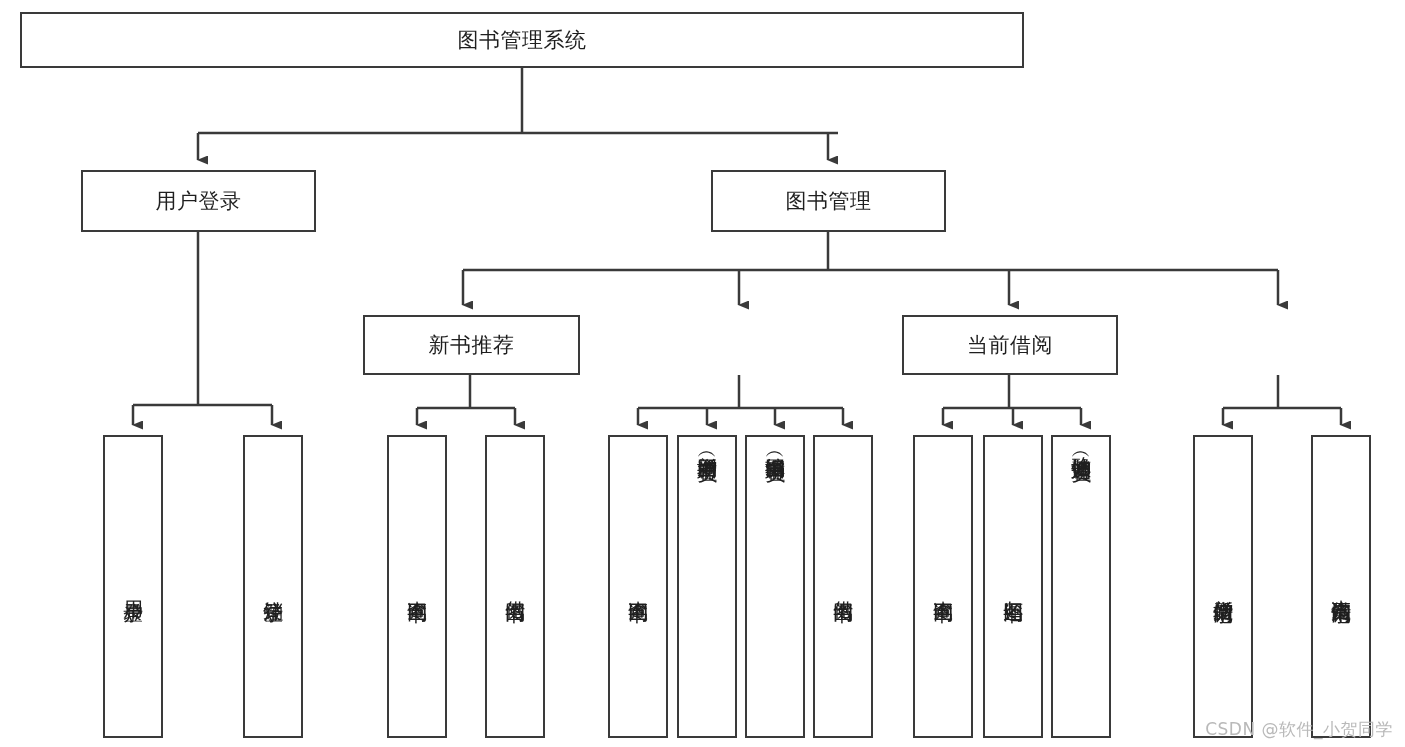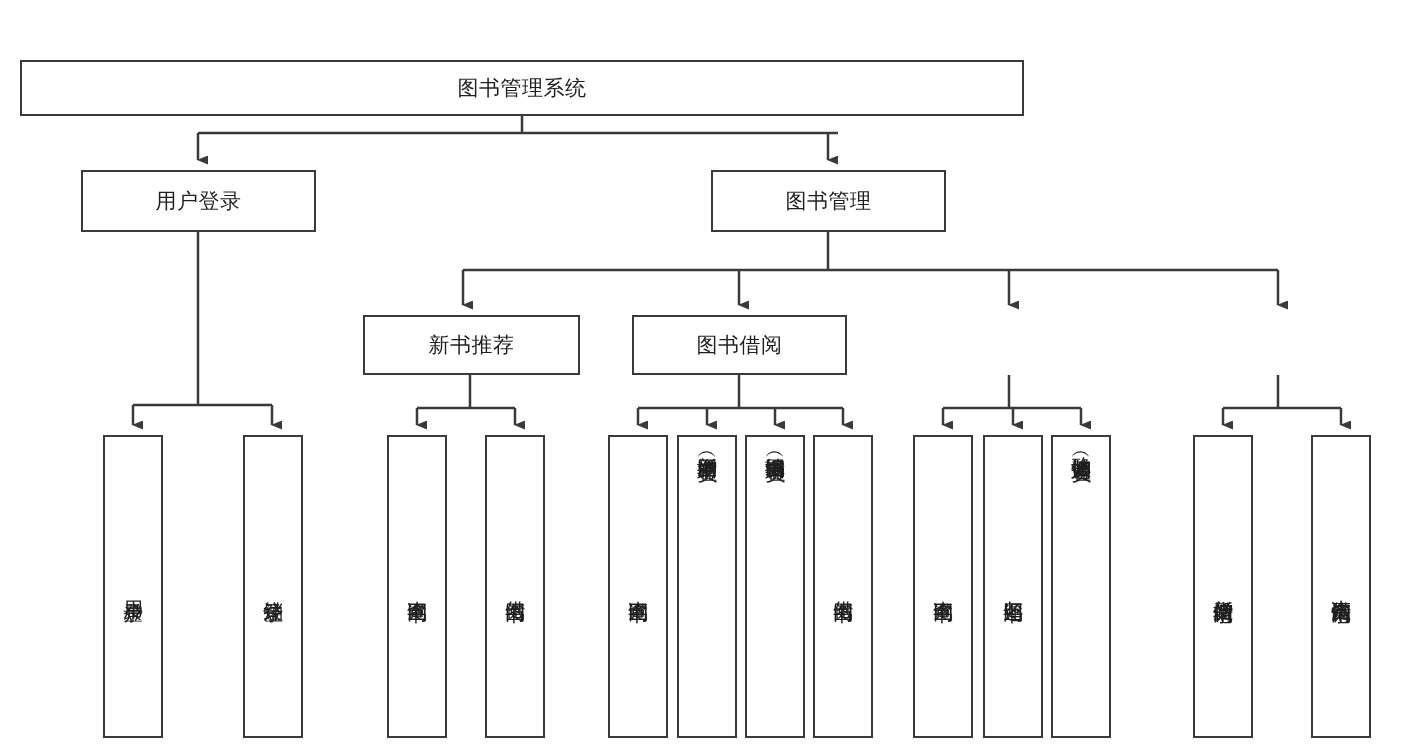--- a/index.html
+++ b/index.html
@@ -128,36 +128,36 @@
       <path d="M1013,408 L1013,425" marker-end="url(#arrowhead)"></path>
       <path d="M1081,408 L1081,425" marker-end="url(#arrowhead)"></path>
 
       <path d="M1278,375 L1278,408"></path>
       <path d="M1223,408 L1341,408"></path>
       <path d="M1223,408 L1223,425" marker-end="url(#arrowhead)"></path>
       <path d="M1341,408 L1341,425" marker-end="url(#arrowhead)"></path>
     </g>
   </svg>
 
-  <div class="node root-node" style="left:20px; top:12px; width:1004px; height:56px;margin-top:48px;">
+  <div class="node root-node" style="left:20px; top:12px; width:1004px; height:56px;">
     <span class="node-label">图书管理系统</span>
   </div>
 
   <div class="node" style="left:81px; top:170px; width:235px; height:62px;">
     <span class="node-label">用户登录</span>
   </div>
   <div class="node" style="left:711px; top:170px; width:235px; height:62px;">
     <span class="node-label">图书管理</span>
   </div>
 
   <div class="node" style="left:363px; top:315px; width:217px; height:60px;">
     <span class="node-label">新书推荐</span>
   </div>
-  <div class="node" style="left:632px; top:315px; width:215px; height:60px;">
-    <span class="node-label">图书借阅</span>
+  <div class="node" style="left:902px; top:315px; width:216px; height:60px;">
+    <span class="node-label">当前借阅</span>
   </div>
 
   <div class="node leaf centered" style="left:103px; top:435px; width:60px; height:303px;">
     <span class="node-label">用户登录</span>
   </div>
   <div class="node leaf centered" style="left:243px; top:435px; width:60px; height:303px;">
     <span class="node-label">注销登录</span>
   </div>
 
   <div class="node leaf centered" style="left:387px; top:435px; width:60px; height:303px;">
@@ -190,14 +190,15 @@
     <span class="node-label">确认归还（管理员）</span>
   </div>
 
   <div class="node leaf centered" style="left:1193px; top:435px; width:60px; height:303px;">
     <span class="node-label">新增借阅记录</span>
   </div>
   <div class="node leaf centered" style="left:1311px; top:435px; width:60px; height:303px;">
     <span class="node-label">查询借阅记录</span>
   </div>
 
+  <div class="watermark">CSDN @软件_小贺同学</div>
 
 </div>
 
 </body></html>

